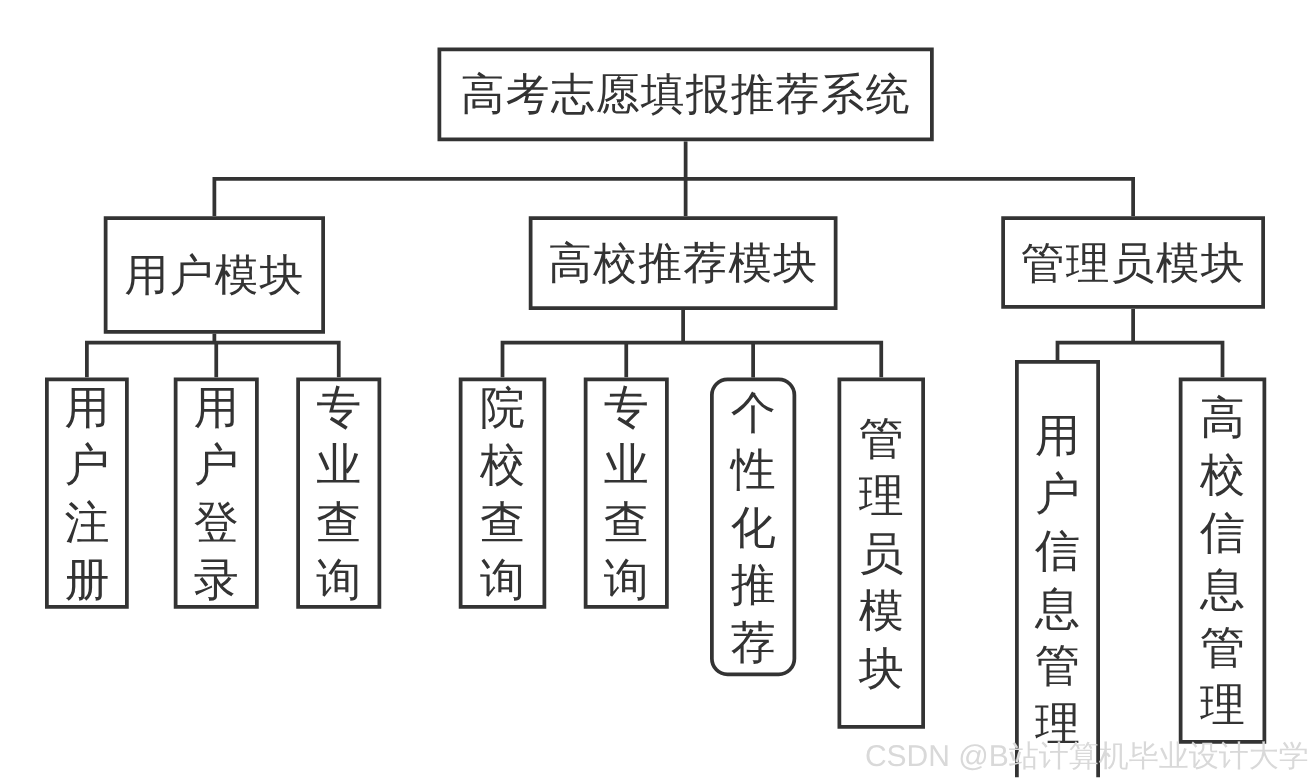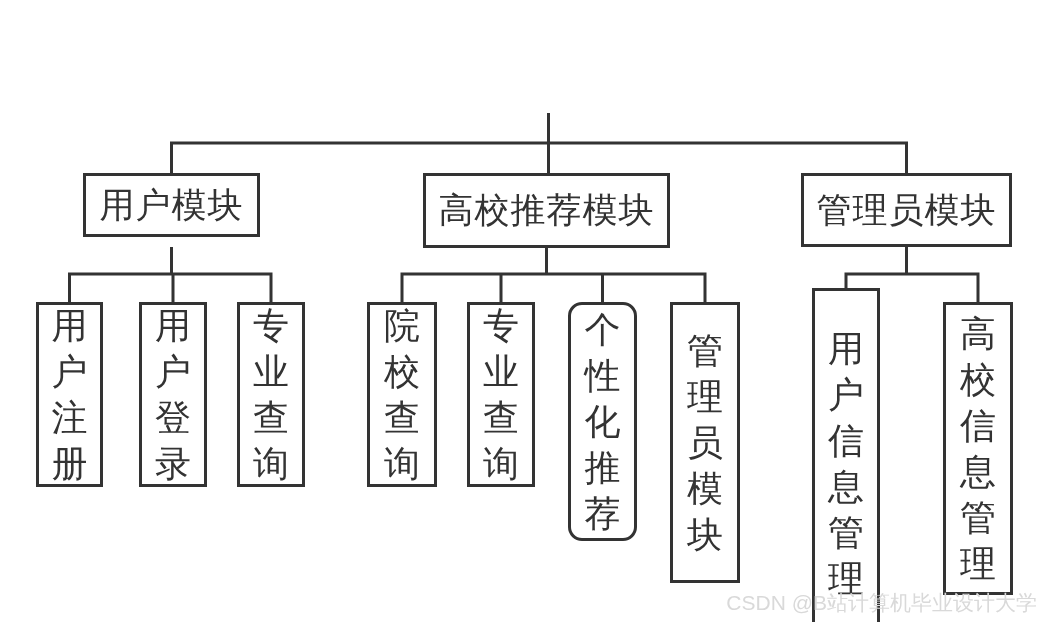--- a/index.html
+++ b/index.html
@@ -30,36 +30,36 @@
     color:var(--text);
   }
   .node.h{font-size:35px;letter-spacing:1px;white-space:nowrap;}
   .node.v{
     font-size:36px;
     line-height:46px;
     word-break:break-all;
     padding:16px 2px;
   }
   .root{left:350px;top:38px;width:397px;height:75px;font-size:36px;}
-  .m1{left:83px; top:173px;width:177px;height:64px;}
+  .m1{left:83px; top:173px;width:177px;height:94px;}
   .m2{left:423px;top:173px;width:247px;height:75px;}
   .m3{left:801px;top:173px;width:211px;height:74px;}
   .c1{left:36px; top:302px;width:67px;height:185px;}
   .c2{left:139px;top:302px;width:68px;height:185px;}
   .c3{left:237px;top:302px;width:68px;height:185px;}
   .c4{left:367px;top:302px;width:70px;height:185px;}
   .c5{left:467px;top:302px;width:68px;height:185px;}
   .c6{left:568px;top:302px;width:69px;height:239px;border-radius:14px;}
   .c7{left:670px;top:302px;width:70px;height:281px;}
   .c8{left:812px;top:288px;width:68px;height:352px;}
   .c9{left:943px;top:302px;width:70px;height:293px;}
   .watermark{
     position:absolute;
-    right:12px;top:589px;
-    font-size:21px;
+    right:2px;top:589px;
+    font-size:24px;
     color:var(--wm);
     white-space:nowrap;
   }
 </style>
 </head>
 <body>
 
 <div class="canvas">
 
   <svg class="connectors" viewBox="0 0 1049 622" fill="none" stroke="#333333" stroke-width="3">
@@ -67,20 +67,21 @@
     <path d="M548.5 113 V143"></path>
     <path d="M171.5 173 V143 H906.5 V173 M548.5 143 V173"></path>
 
     <path d="M171.5 247 V274 M69.5 302 V274 H271 V302 M173 274 V302"></path>
 
     <path d="M546.5 247 V274 M402 302 V274 H705 V302 M501 274 V302 M602.5 274 V302"></path>
 
     <path d="M906.5 247 V274 M846 302 V274 H978 V302"></path>
   </svg>
 
+  <div class="node h root">高考志愿填报推荐系统</div>
 
   <div class="node h m1">用户模块</div>
   <div class="node h m2">高校推荐模块</div>
   <div class="node h m3">管理员模块</div>
 
   <div class="node v c1">用户注册</div>
   <div class="node v c2">用户登录</div>
   <div class="node v c3">专业查询</div>
 
   <div class="node v c4">院校查询</div>

